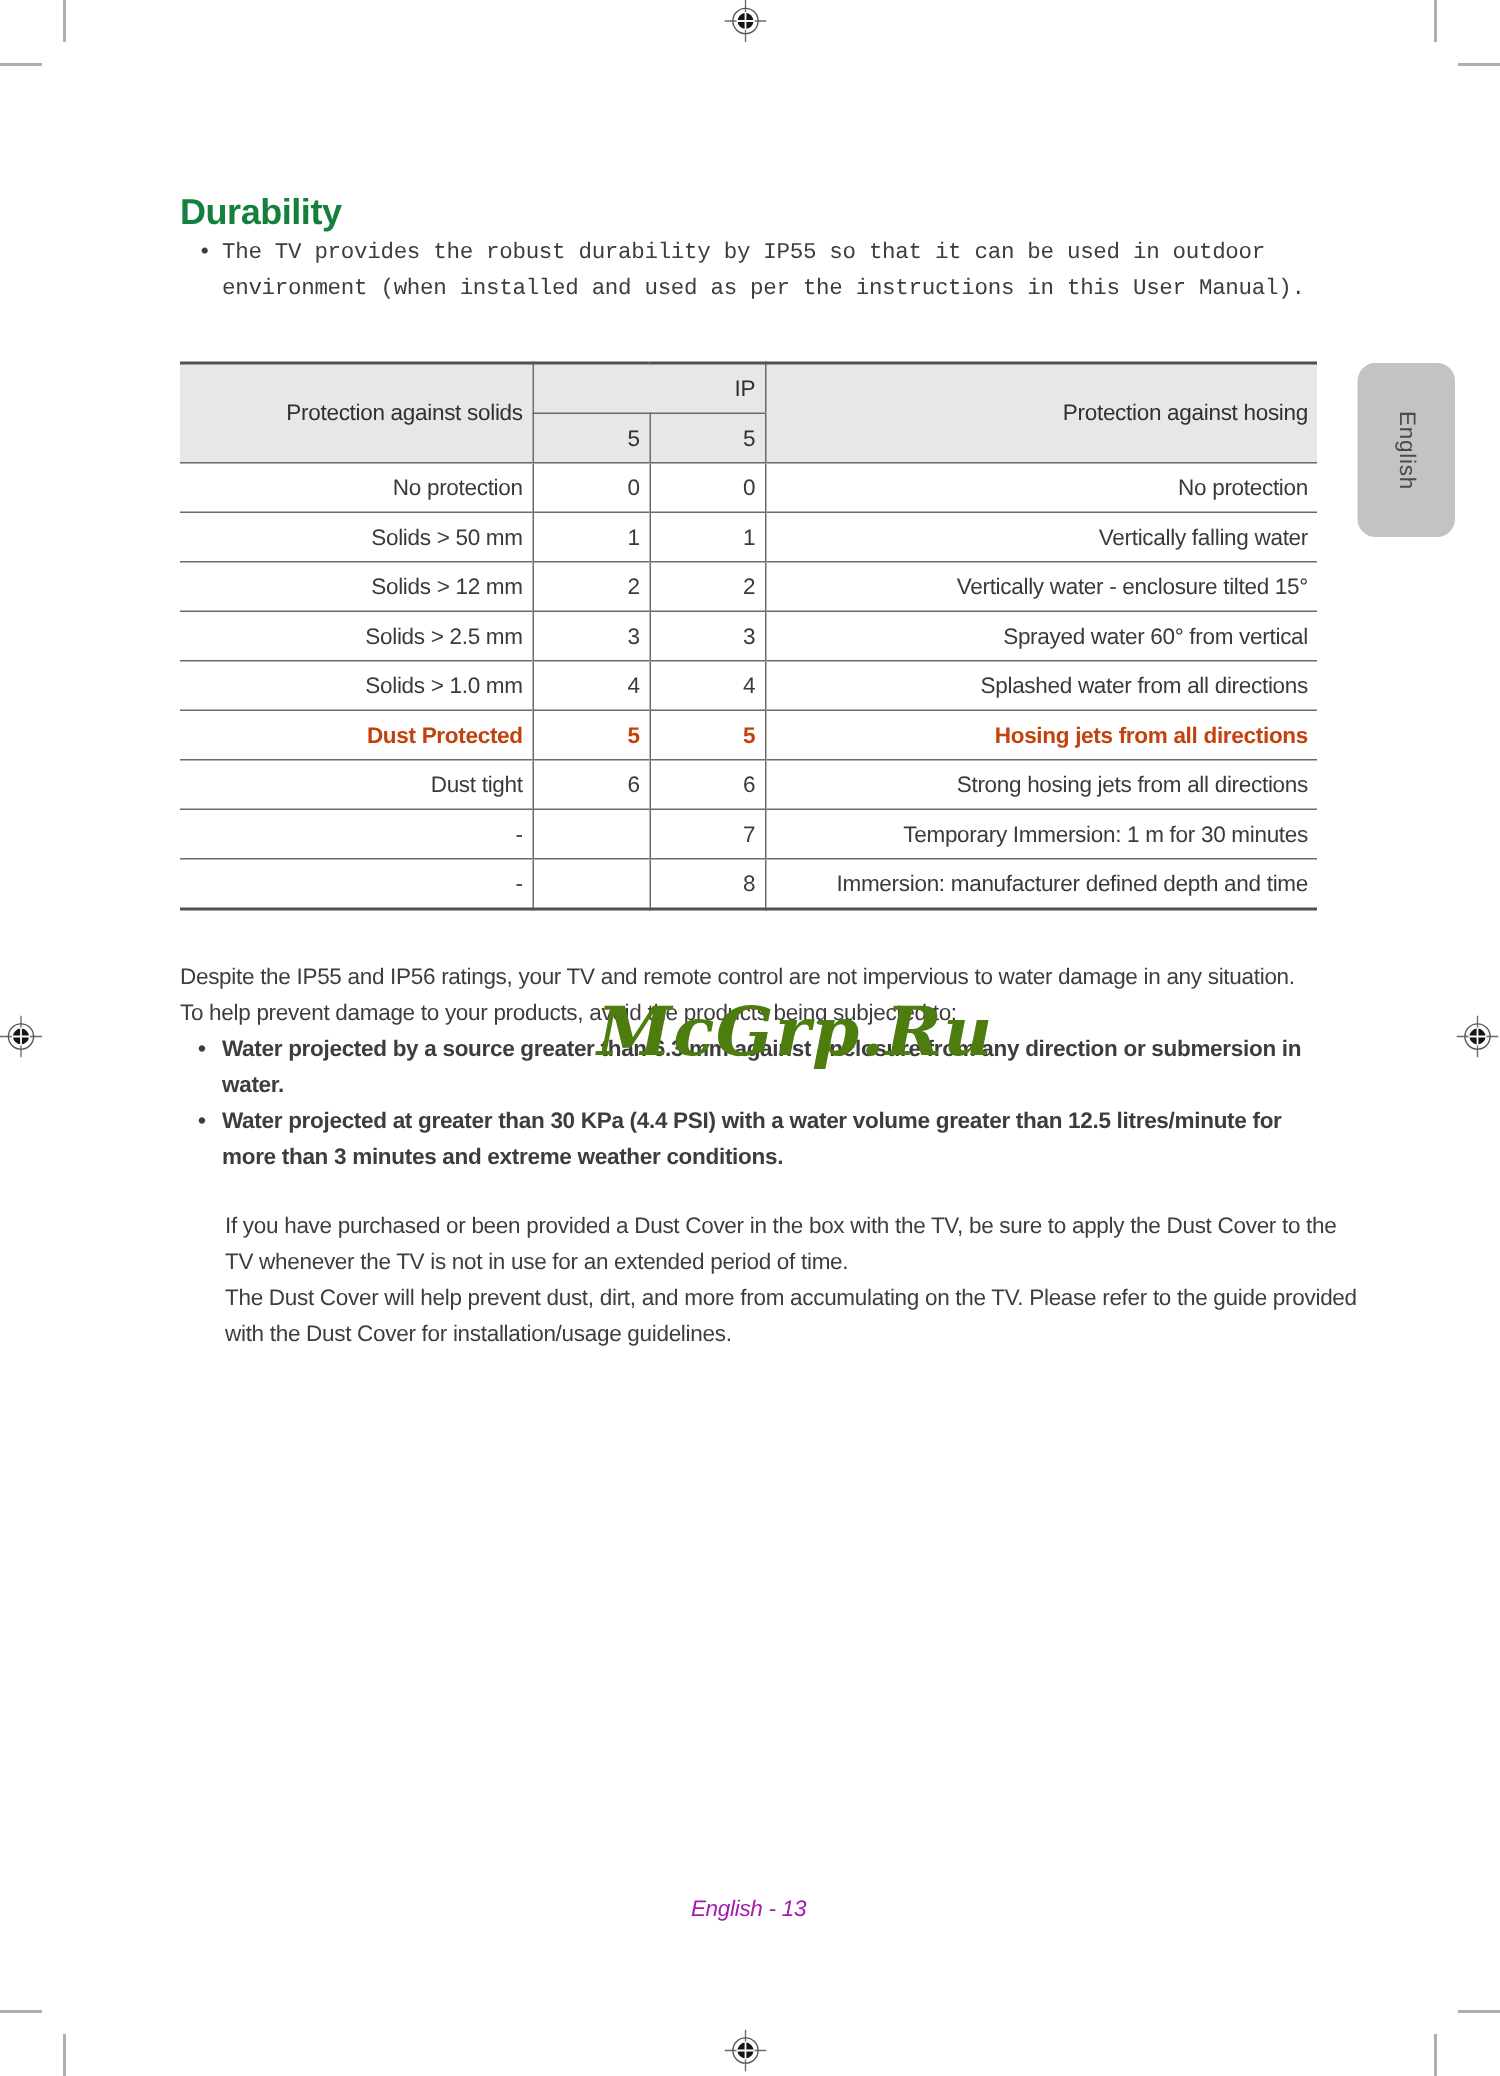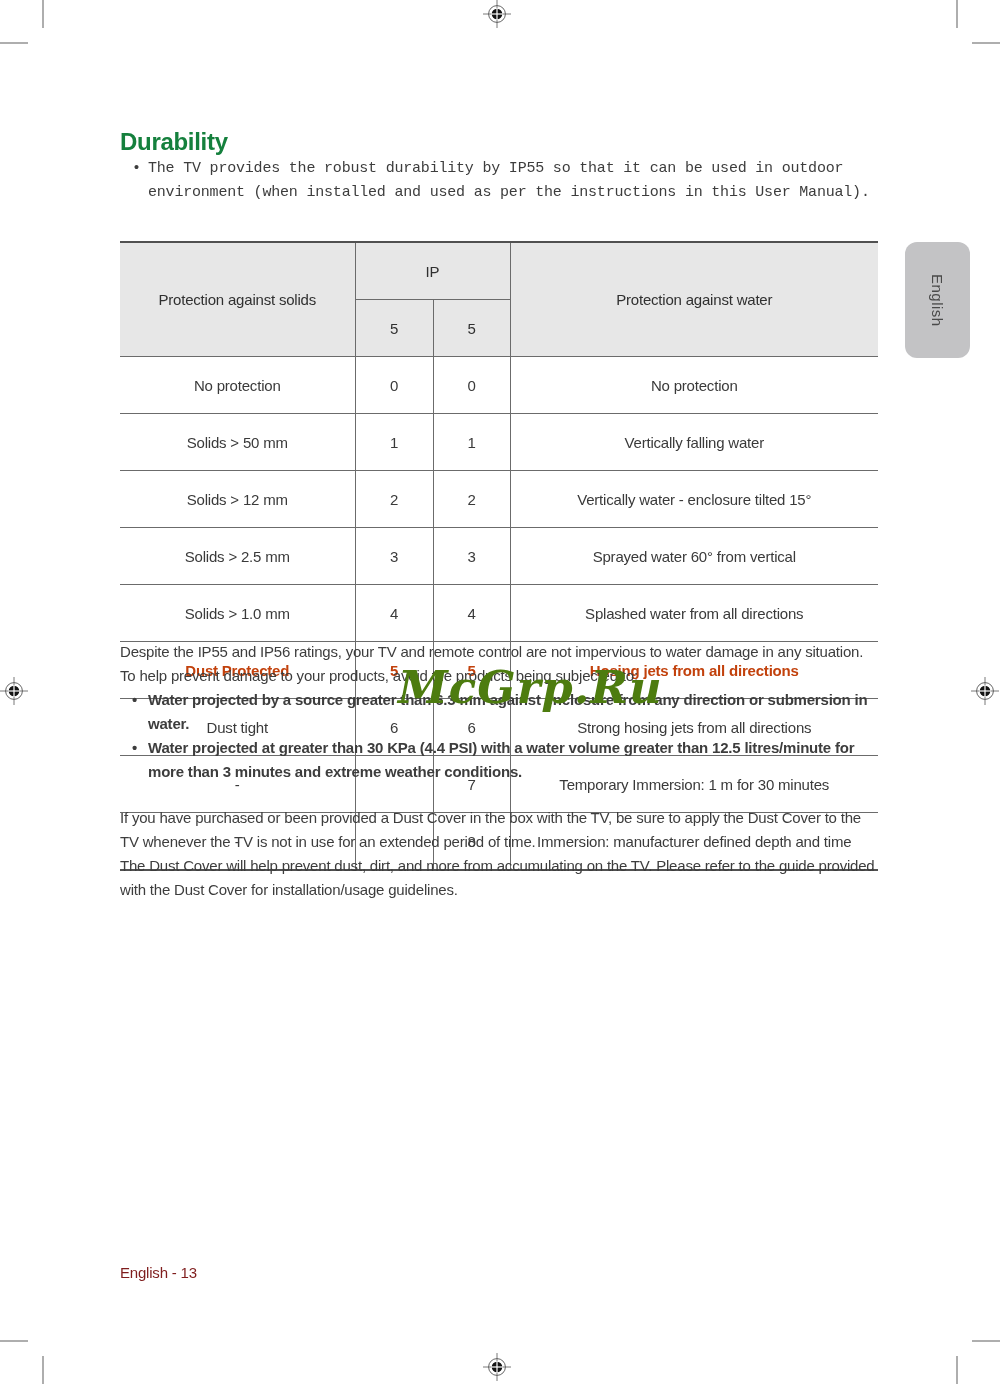--- a/index.html
+++ b/index.html
@@ -38,37 +38,37 @@
   }
   .bullet-item::before {
     content: "\2022";
     position: absolute; left: 12px; top: 0;
     font-size: 15px; color: #3d3d3d;
   }
 
   #intro-bullets { top: 157px; font-family: Liberation Mono, monospace; }
   #caution-section { top: 640px; }
   #caution-section .bullet-list { margin-top: 0; font-weight: bold; }
-  #dust-cover-section { top: 806px; }
+  #dust-cover-section { top: 806px; margin-left: 30px; }
 
   
   #ip-table-wrap { top: 241px; }
   table.ip-table {
     width: 758px; border-collapse: collapse; table-layout: fixed;
     font-size: 15px; color: #3a3a3a;
     border-top: 2px solid #515151;
     border-bottom: 2px solid #515151;
   }
   table.ip-table col.c1 { width: 235px; }
   table.ip-table col.c2 { width: 78px; }
   table.ip-table col.c3 { width: 77px; }
   table.ip-table col.c4 { width: 368px; }
   table.ip-table th, table.ip-table td {
-    text-align: center; vertical-align: middle;
-    font-weight: 400; padding: 12px 6px;
+    text-align: right; vertical-align: middle;
+    font-weight: 400; padding: 0 6px;
     border-top: 1px solid #6b6b6b;
     height: 32px;
   }
   table.ip-table tr.h1 th { border-top: none; }
   table.ip-table thead th { background: #e7e7e7; color: #303030; }
   table.ip-table .vl { border-left: 1px solid #6b6b6b; }
   table.ip-table th.ip-head { border-bottom: 1px solid #6b6b6b; }
   table.ip-table tr.bold-row td { font-weight: 700; color: #c2410c; }
 
   
@@ -88,22 +88,22 @@
     position: absolute; left: 398px; top: 662px;
     font-family: "DejaVu Serif", "Liberation Serif", serif;
     font-style: italic; font-weight: 700;
     font-size: 45px; line-height: 52px;
     color: #4d7c0f; letter-spacing: 1px;
     z-index: 5; pointer-events: none;
   }
 
   
   #footer-page {
-    top: 1264px; text-align: left;
-    font-size: 15px; color: #7f1d1d;
+    top: 1264px; text-align: center;
+    font-size: 15px; color: #a21caf; font-style: italic;
   }
 </style>
 </head>
 <body>
 
 <div class="crop v" style="left:42px; top:0;"></div>
 <div class="crop h" style="left:0; top:42px;"></div>
 <div class="crop v" style="left:956px; top:0;"></div>
 <div class="crop h" style="left:972px; top:42px;"></div>
 <div class="crop h" style="left:0; top:1340px;"></div>
@@ -155,21 +155,21 @@
     <colgroup>
         <col class="c1">
         <col class="c2">
         <col class="c3">
         <col class="c4">
       </colgroup>
     <thead>
       <tr class="h1">
         <th rowspan="2">Protection against solids</th>
         <th colspan="2" class="vl ip-head">IP</th>
-        <th rowspan="2" class="vl">Protection against water</th>
+        <th rowspan="2" class="vl">Protection against hosing</th>
       </tr>
       <tr class="h2">
         <th class="vl">5</th>
         <th class="vl">5</th>
       </tr>
     </thead>
     <tbody>
       <tr>
         <td>No protection</td>
         <td class="vl">0</td>

